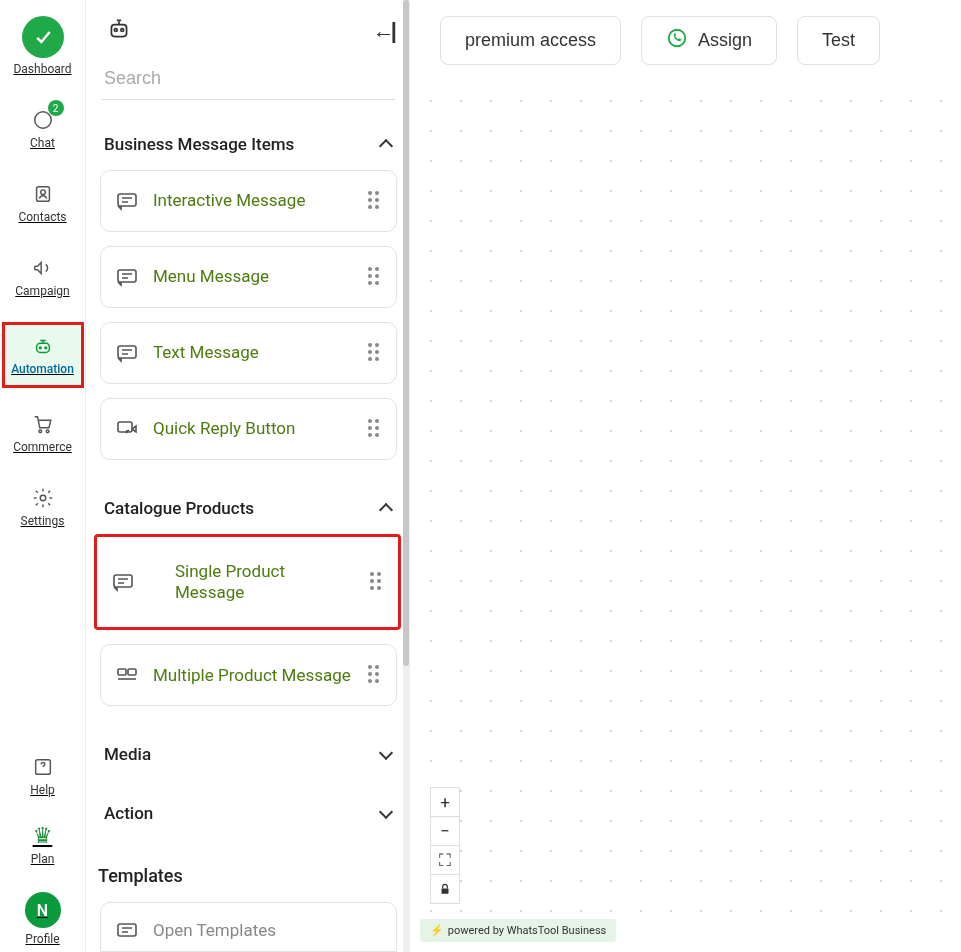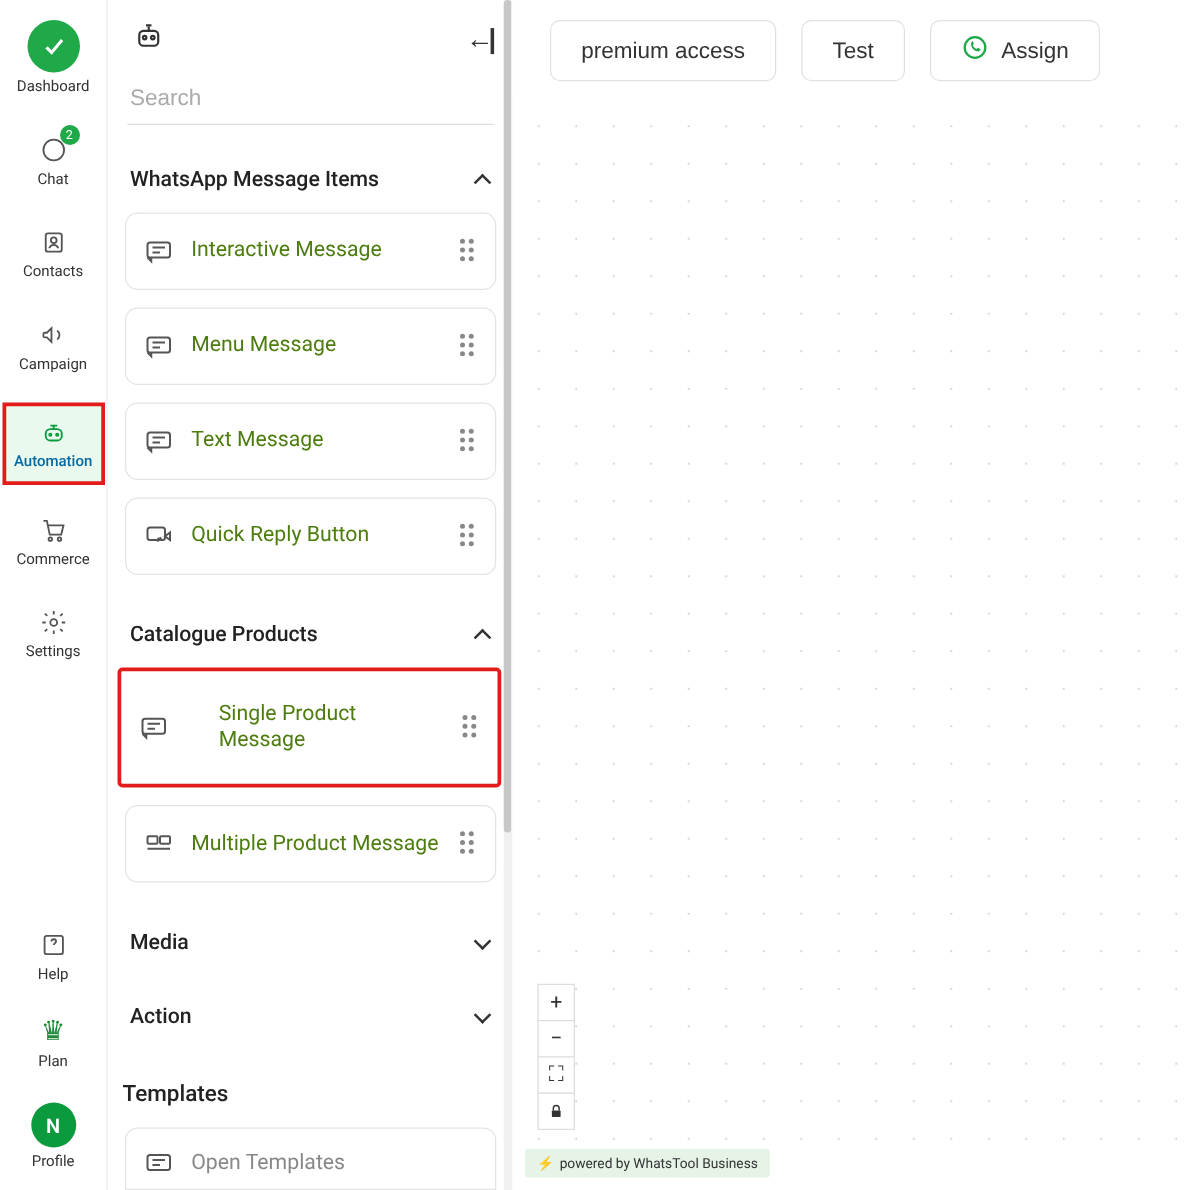--- a/index.html
+++ b/index.html
@@ -14,23 +14,24 @@
 
   
   .nav {
     width: 86px;
     border-right: 1px solid #eee;
     display: flex;
     flex-direction: column;
     align-items: center;
     padding-top: 10px;
     flex-shrink: 0;
+    text-decoration: underline;
   }
   .nav-top { display: flex; flex-direction: column; align-items: center; gap: 20px; flex: 1; }
-  .nav-bottom { display: flex; flex-direction: column; align-items: center; gap: 14px; padding-bottom: 10px; }
+  .nav-bottom { display: flex; flex-direction: column; align-items: center; gap: 14px; }
   .nav-item { display: flex; flex-direction: column; align-items: center; gap: 4px; cursor: pointer; width: 70px; padding: 6px 0; border-radius: 8px; position: relative;}
   .nav-item.active { background: #e9f9ee; }
   .nav-item.highlighted { outline: 3px solid #e21b1b; outline-offset: -1px; border-radius: 0; width: 78px; padding: 10px 0;}
   .nav-label { font-size: 12px; color: #333; }
   .nav-item.active .nav-label { color: #0369a1; font-weight: 500;}
   .nav-icon { width: 24px; height: 24px; display:flex; align-items:center; justify-content:center;}
   .nav-icon svg { width: 22px; height: 22px; stroke: #555; fill: none; stroke-width: 1.6; }
   .nav-item.active .nav-icon svg { stroke: #0b9b3e; }
   .logo-circle { width: 42px; height: 42px; border-radius: 50%; background: #1fa948; display:flex; align-items:center; justify-content:center; color:#fff; font-weight:bold;}
   .logo-circle svg { stroke:#fff; stroke-width:3; fill:none; width:20px; height:20px;}
@@ -202,21 +203,21 @@
             <circle cx="9" cy="13" r="1.3"></circle>
             <circle cx="15" cy="13" r="1.3"></circle>
             <path d="M12 8V5M10 4h4"></path>
           </svg>
       </span>
       <span class="collapse-icon"></span>
     </div>
     <input class="search-input" placeholder="Search" style="">
 
     <div class="section-header">
-      <span class="section-title">WhatsApp Message Items</span>
+      <span class="section-title">Business Message Items</span>
       <span class="chev up"></span>
     </div>
     <div class="item-card">
       <span class="item-icon">
           <svg viewBox="0 0 24 24">
             <rect x="3" y="5" width="18" height="12" rx="2"></rect>
             <path d="M7 9h10M7 13h6M3 17l3 3v-3"></path>
           </svg>
         </span>
       <span class="item-label">Interactive Message</span>
@@ -353,31 +354,31 @@
         <div class="panel-scroll-thumb"></div>
       </div>
   </div>
 
   <div class="canvas-wrap">
     <div class="dots-bg"></div>
 
     <div class="canvas-toolbar">
       <button class="tb-btn">
           <span>premium access</span>
-        </button>
-      <button class="tb-btn">
-          <span>Test</span>
         </button>
       <button class="tb-btn">
         <span class="wa-icon"><svg viewBox="0 0 24 24">
               <circle cx="12" cy="12" r="9"></circle>
               <path d="M8.5 8.5c0 4 3 7 7 7l1.5-2-2.5-1.2-1.2 1c-1.5-.7-2.6-1.8-3.3-3.3l1-1.2L9.8 6z" fill="#1fa948" stroke="none"></path>
             </svg></span>
         <span>Assign</span>
       </button>
+      <button class="tb-btn">
+          <span>Test</span>
+        </button>
     </div>
 
     <div class="zoom-ctrl">
       <div class="zoom-btn">+</div>
       <div class="zoom-btn">−</div>
       <div class="zoom-btn">⛶</div>
       <div class="zoom-btn">
           <svg width="14" height="14" viewBox="0 0 24 24" fill="#333">
             <rect x="6" y="11" width="12" height="9" rx="1"></rect>
             <path d="M8 11V8a4 4 0 018 0v3" fill="none" stroke="#333" stroke-width="2"></path>

